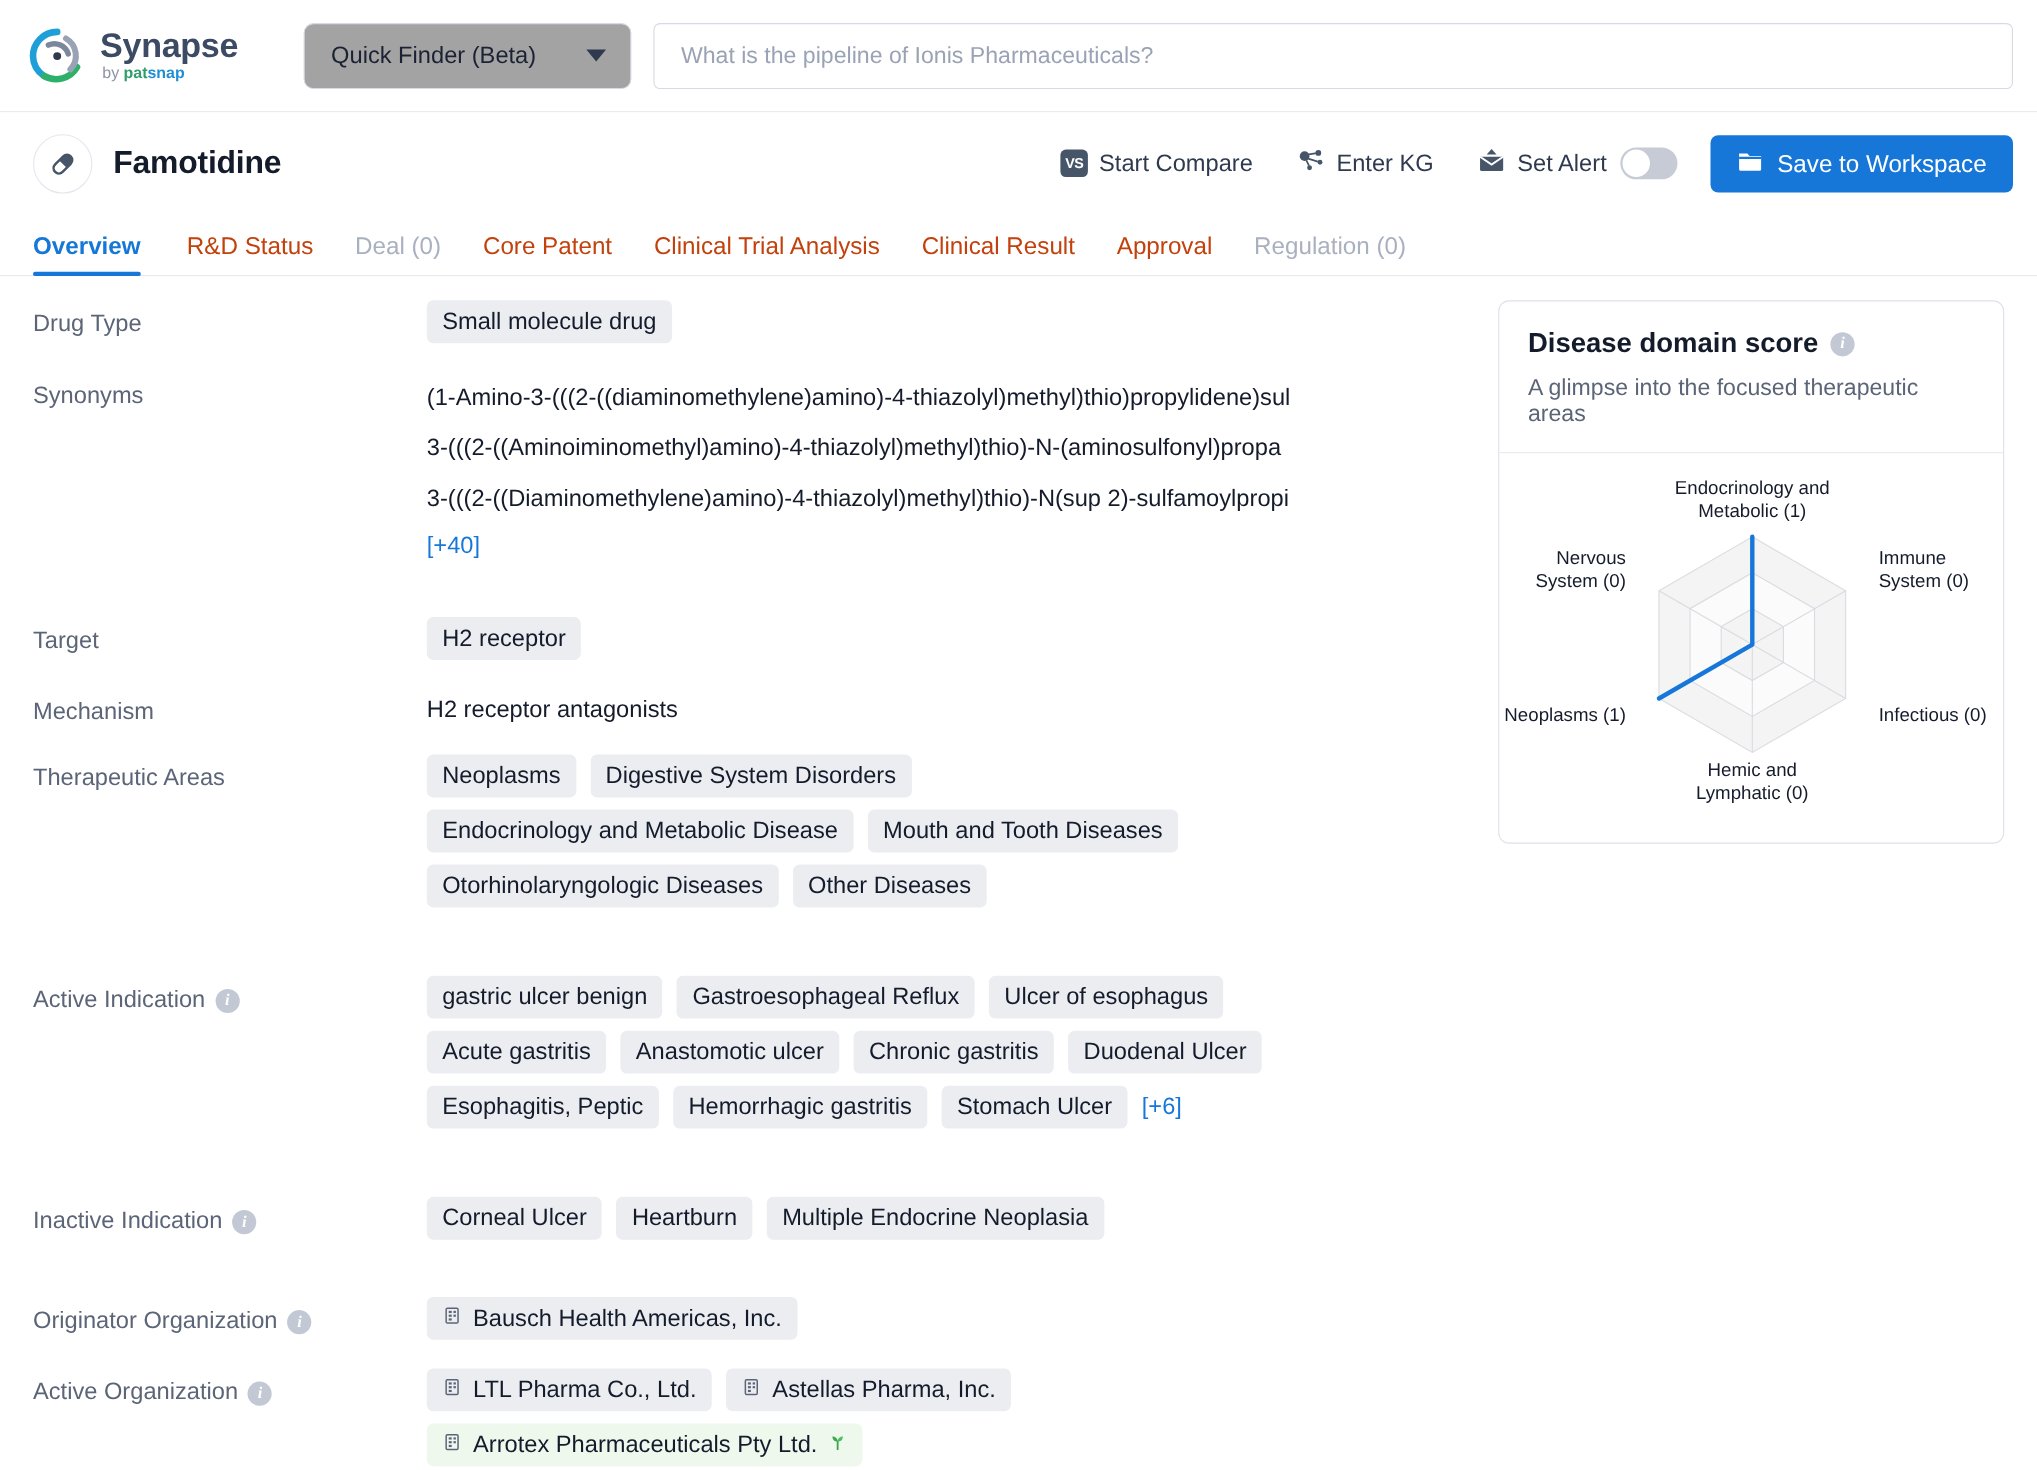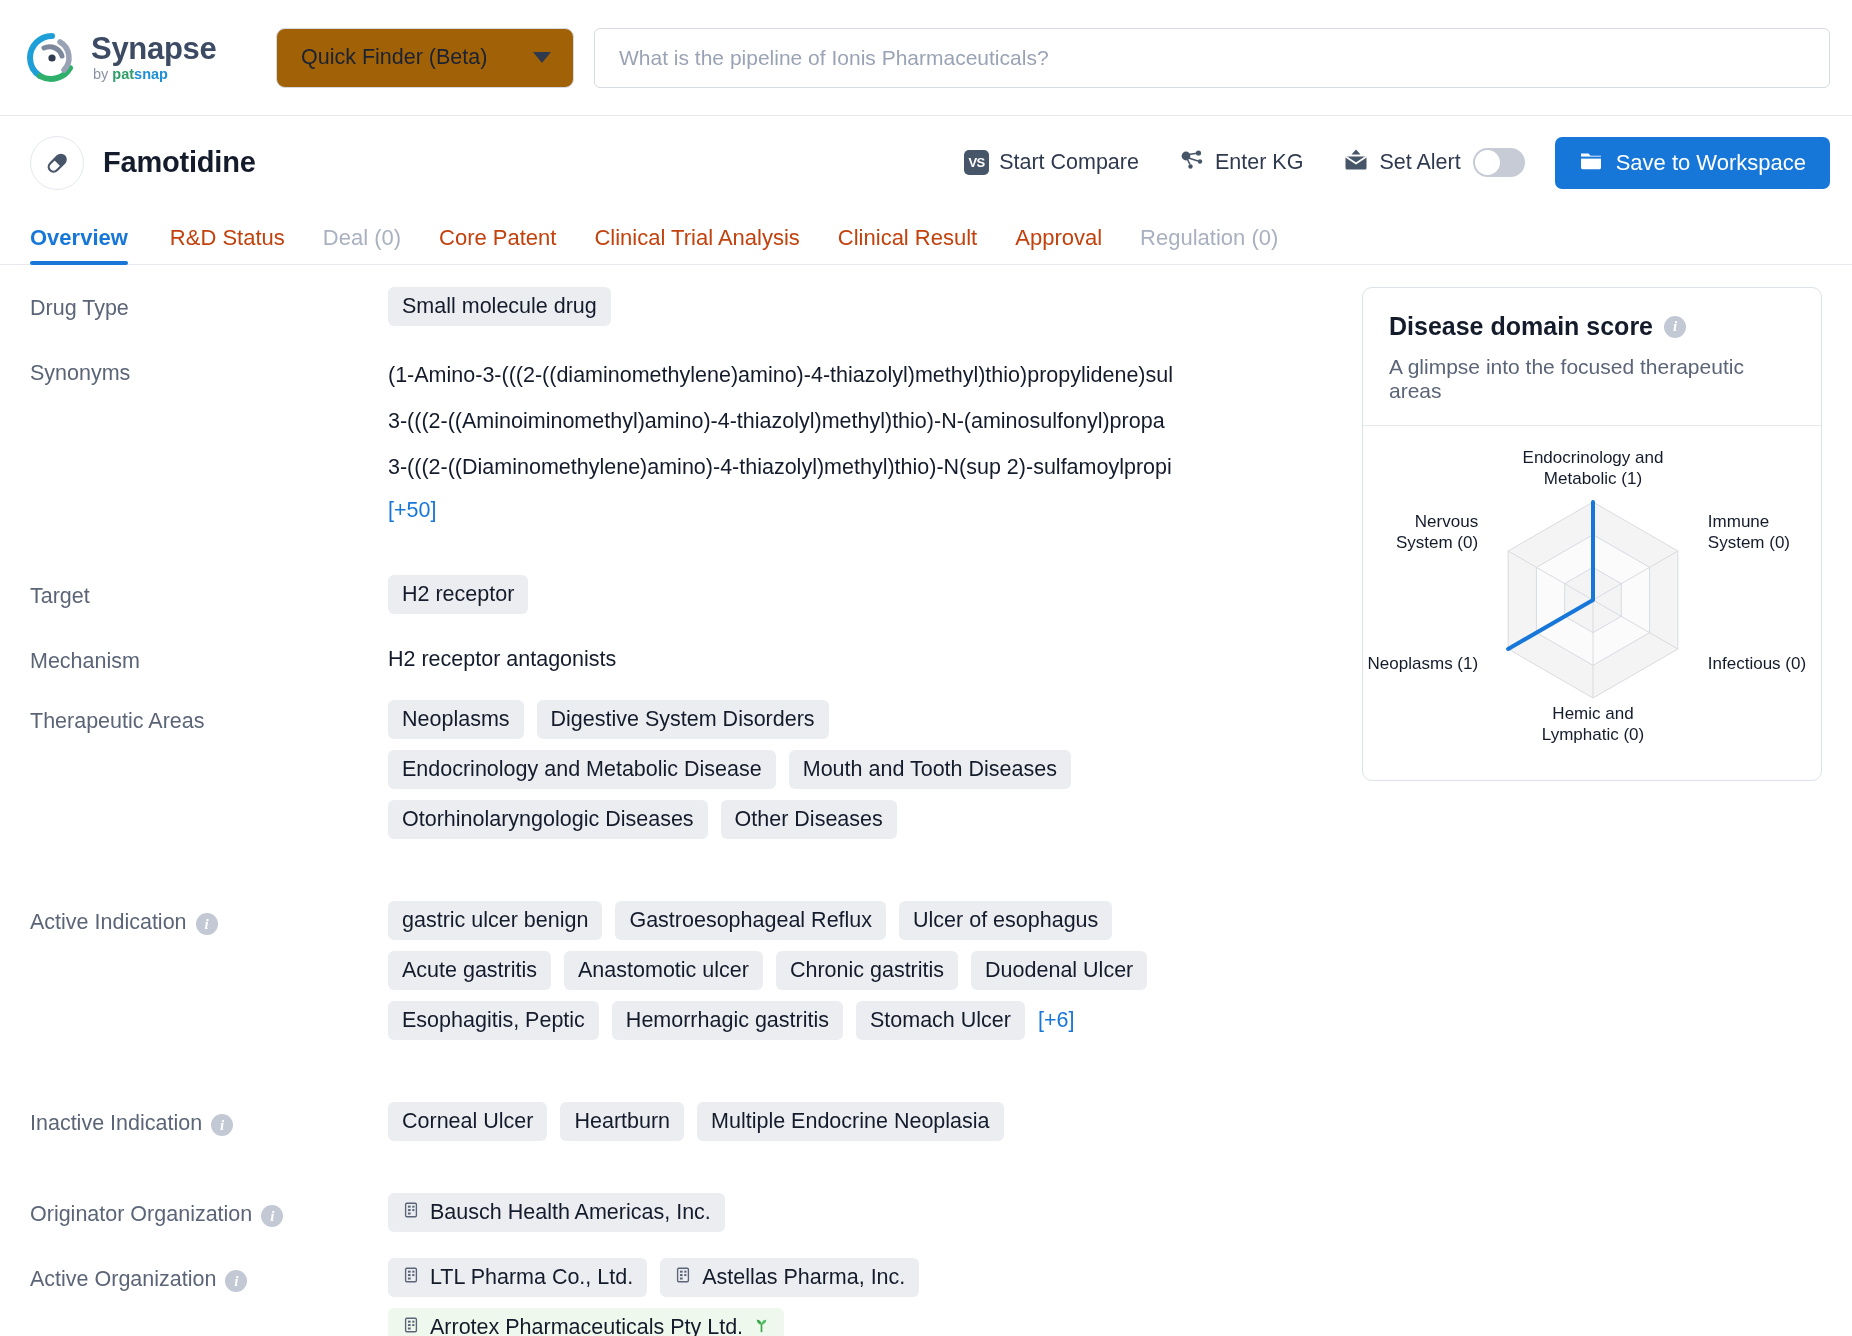--- a/index.html
+++ b/index.html
@@ -7,21 +7,21 @@
   html, body {
     margin: 0; padding: 0;
     background: #ffffff;
     font-family: "Liberation Sans", "DejaVu Sans", sans-serif;
     color: #1b2233;
   }
   body { width: 1852px; height: 1336px; overflow: hidden; }
 
   
   .topbar {
-    height: 116px;
+    height: 102px;
     display: flex; align-items: center;
     padding: 0 22px 0 26px;
     border-bottom: 1px solid #e7e9ef;
     background: #fff;
   }
   .brand { display: flex; align-items: center; gap: 13px; width: 250px; flex: 0 0 250px; }
   .brand-logo { width: 52px; height: 52px; flex: 0 0 52px; }
   .brand-text { line-height: 1; }
   .brand-name {
     font-size: 31px; font-weight: 700; color: #3c4a63; letter-spacing: -0.3px;
@@ -29,21 +29,21 @@
   }
   .brand-sub { font-size: 14.5px; font-weight: 700; display: block; margin-top: 3px; padding-left: 2px;}
   .brand-sub .by { color: #8b93a5; font-weight: 400; }
   .brand-sub .pat { color: #2f9e6a; }
   .brand-sub .snap { color: #1f8fd6; }
 
   .finder {
     width: 298px; height: 60px; flex: 0 0 298px;
     border: 1px solid #d6dae3; border-radius: 9px;
     display: flex; align-items: center; justify-content: space-between;
-    padding: 0 22px 0 24px; margin-left: 0px; background: #a16207;
+    padding: 0 22px 0 24px; margin-left: 0px; background: #a3a3a3;
     font-size: 21.5px; color: #1b2233;
     cursor: pointer;
   }
   .caret {
     width: 0; height: 0;
     border-left: 9px solid transparent; border-right: 9px solid transparent;
     border-top: 11px solid #2f3a4f;
   }
   .searchbox {
     flex: 1 1 auto; height: 60px; margin-left: 20px;
@@ -286,21 +286,21 @@
     </div>
 
     <div class="sec-gap-sm"></div>
 
     <div class="row">
       <div class="row-label">Synonyms</div>
       <div class="row-value">
         <div class="syn-line">(1-Amino-3-(((2-((diaminomethylene)amino)-4-thiazolyl)methyl)thio)propylidene)sul</div>
         <div class="syn-line">3-(((2-((Aminoiminomethyl)amino)-4-thiazolyl)methyl)thio)-N-(aminosulfonyl)propa</div>
         <div class="syn-line">3-(((2-((Diaminomethylene)amino)-4-thiazolyl)methyl)thio)-N(sup 2)-sulfamoylpropi</div>
-        <div class="more-link" style="margin-top:8px">[+50]</div>
+        <div class="more-link" style="margin-top:8px">[+40]</div>
       </div>
     </div>
 
     <div class="sec-gap"></div>
 
     <div class="row">
       <div class="row-label">Target</div>
       <div class="row-value">
         <div class="chips">
           <span class="chip">H2 receptor</span>

